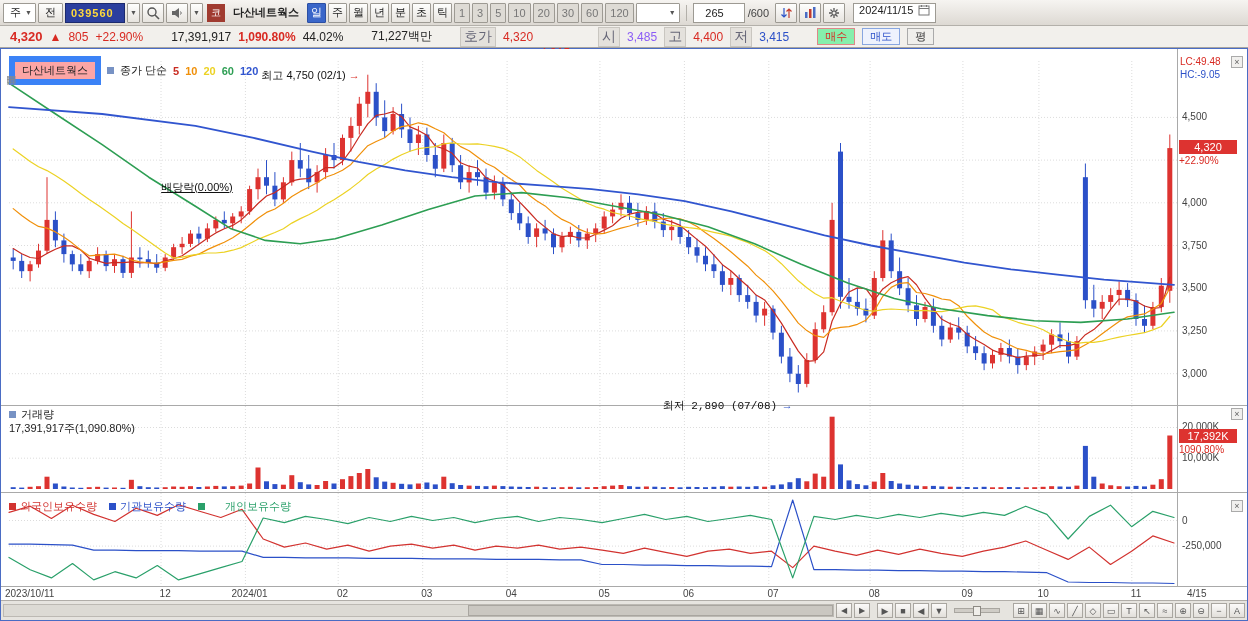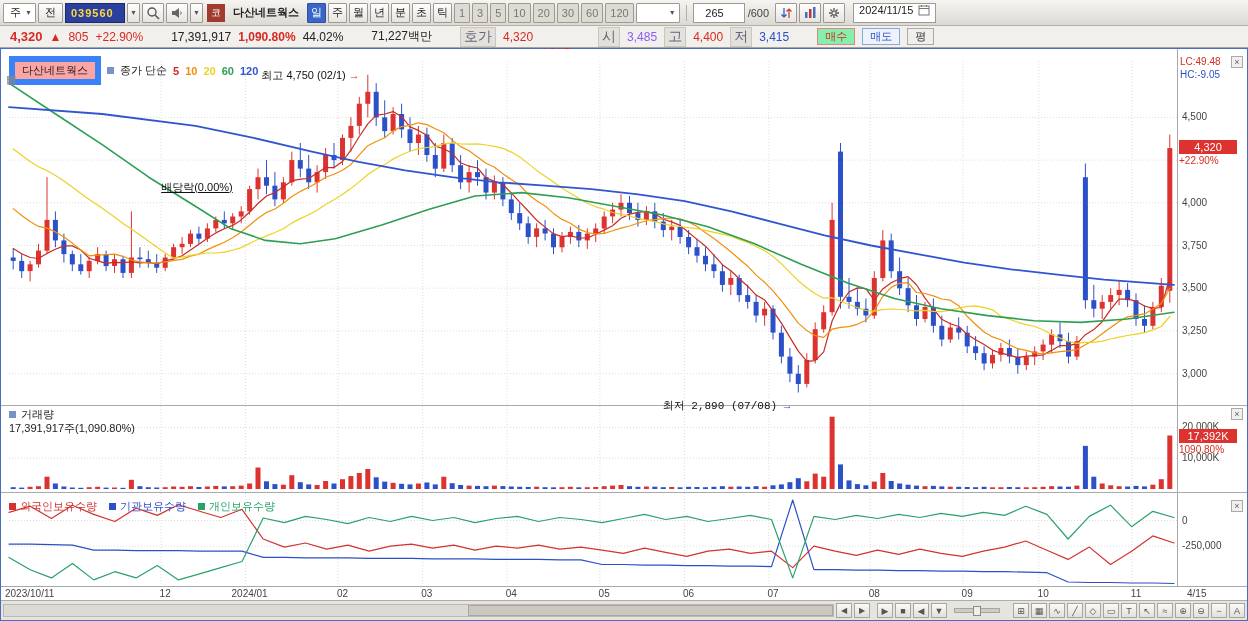--- a/index.html
+++ b/index.html
@@ -708,21 +708,21 @@
       <span class="hold-item">
           <span class="h-marker" style="background: rgb(210, 51, 48);"></span>
           <span style="color: rgb(210, 51, 48);">외국인보유수량</span>
         </span>
       <span class="hold-item">
           <span class="h-marker" style="background: rgb(43, 80, 200);"></span>
           <span style="color: rgb(43, 80, 200);">기관보유수량</span>
         </span>
       <span class="hold-item">
           <span class="h-marker" style="background: rgb(42, 160, 106);"></span>
-          <span style="color: rgb(42, 160, 106);">개인보유수량</span>
+          <span style="color: rgb(42, 160, 106); margin-left: 16px;">개인보유수량</span>
         </span>
     </div>
 
     <div class="ov pane-close" style="top:7px">×</div>
     <div class="ov pane-close" style="top:359px">×</div>
     <div class="ov pane-close" style="top:451px">×</div>
 
     <div class="ov x-right">4/15</div>
   </div>
 

